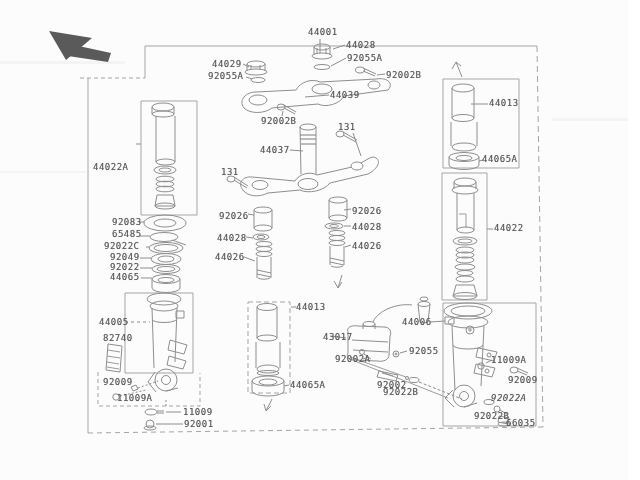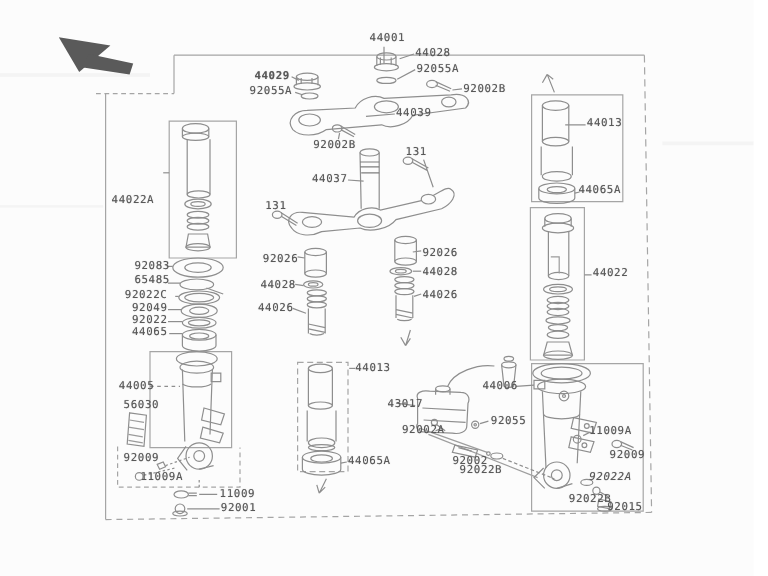--- a/index.html
+++ b/index.html
@@ -312,21 +312,21 @@
     <ellipse cx="414" cy="380" rx="5" ry="2.5"></ellipse>
     <circle cx="407" cy="378" r="1.5"></circle>
     <path d="M419,382 L462,399" stroke-dasharray="3,2"></path>
   </g>
 </svg>
 
 <div id="labels">
       <span class="lbl" style="left: 308px; top: 28px;">44001</span>
       <span class="lbl" style="left: 346px; top: 41px;">44028</span>
       <span class="lbl" style="left: 347px; top: 54px;">92055A</span>
-      <span class="lbl" style="left: 212px; top: 60px; font-weight: bold;">44029</span>
+      <span class="lbl" style="left: 212px; top: 60px;">44029</span>
       <span class="lbl" style="left: 208px; top: 72px;">92055A</span>
       <span class="lbl" style="left: 386px; top: 71px;">92002B</span>
       <span class="lbl" style="left: 330px; top: 91px;">44039</span>
       <span class="lbl" style="left: 261px; top: 117px;">92002B</span>
       <span class="lbl" style="left: 338px; top: 123px;">131</span>
       <span class="lbl" style="left: 260px; top: 146px;">44037</span>
       <span class="lbl" style="left: 221px; top: 168px;">131</span>
       <span class="lbl" style="left: 93px; top: 139px; margin-top: 24px;">44022A</span>
       <span class="lbl" style="left: 489px; top: 99px;">44013</span>
       <span class="lbl" style="left: 482px; top: 155px;">44065A</span>
@@ -337,33 +337,33 @@
       <span class="lbl" style="left: 352px; top: 207px;">92026</span>
       <span class="lbl" style="left: 352px; top: 223px;">44028</span>
       <span class="lbl" style="left: 352px; top: 242px;">44026</span>
       <span class="lbl" style="left: 112px; top: 218px;">92083</span>
       <span class="lbl" style="left: 112px; top: 230px;">65485</span>
       <span class="lbl" style="left: 104px; top: 242px;">92022C</span>
       <span class="lbl" style="left: 110px; top: 253px;">92049</span>
       <span class="lbl" style="left: 110px; top: 263px;">92022</span>
       <span class="lbl" style="left: 110px; top: 273px;">44065</span>
       <span class="lbl" style="left: 99px; top: 318px;">44005</span>
-      <span class="lbl" style="left: 103px; top: 334px;">56030</span>
+      <span class="lbl" style="left: 103px; top: 334px;">82740</span>
       <span class="lbl" style="left: 296px; top: 303px;">44013</span>
       <span class="lbl" style="left: 323px; top: 333px;">43017</span>
       <span class="lbl" style="left: 402px; top: 318px;">44006</span>
       <span class="lbl" style="left: 335px; top: 355px;">92002A</span>
       <span class="lbl" style="left: 409px; top: 347px;">92055</span>
       <span class="lbl" style="left: 491px; top: 356px;">11009A</span>
       <span class="lbl" style="left: 508px; top: 376px;">92009</span>
       <span class="lbl" style="left: 103px; top: 378px;">92009</span>
       <span class="lbl" style="left: 117px; top: 394px;">11009A</span>
       <span class="lbl" style="left: 377px; top: 381px;">92002</span>
       <span class="lbl" style="left: 383px; top: 388px;">92022B</span>
       <span class="lbl" style="left: 491px; top: 394px; font-style: italic;">92022A</span>
       <span class="lbl" style="left: 290px; top: 381px;">44065A</span>
       <span class="lbl" style="left: 183px; top: 408px;">11009</span>
       <span class="lbl" style="left: 184px; top: 420px;">92001</span>
       <span class="lbl" style="left: 474px; top: 412px;">92022B</span>
-      <span class="lbl" style="left: 506px; top: 419px;">92015</span>
+      <span class="lbl" style="left: 506px; top: 419px;">66035</span>
     </div>
 
 </div>
 
 </body></html>

